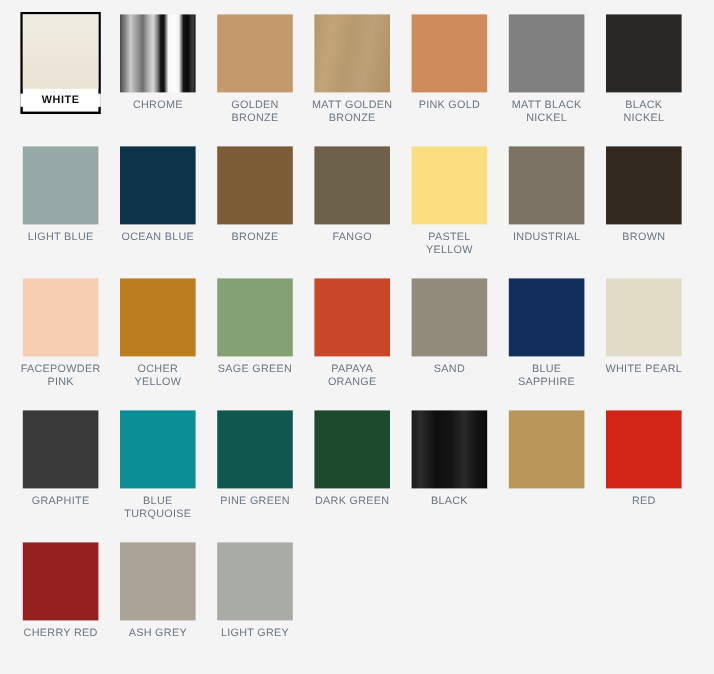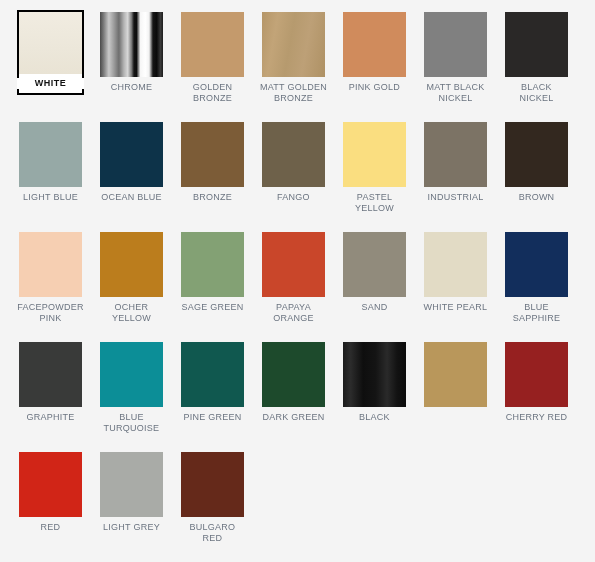--- a/index.html
+++ b/index.html
@@ -208,32 +208,32 @@
         </div>
       </div>
       <div class="swatch-cell">
         <div class="swatch-inner">
           <div class="swatch-chip" style="background: rgb(145, 139, 124);"></div>
           <div class="swatch-label">SAND</div>
         </div>
       </div>
       <div class="swatch-cell">
         <div class="swatch-inner">
+          <div class="swatch-chip" style="background: rgb(18, 46, 92);"></div>
+          <div class="swatch-label">BLUE SAPPHIRE</div>
+        </div>
+      </div>
+      <div class="swatch-cell">
+        <div class="swatch-inner">
           <div class="swatch-chip" style="background: rgb(226, 219, 197);"></div>
           <div class="swatch-label">WHITE PEARL</div>
         </div>
       </div>
       <div class="swatch-cell">
         <div class="swatch-inner">
-          <div class="swatch-chip" style="background: rgb(18, 46, 92);"></div>
-          <div class="swatch-label">BLUE SAPPHIRE</div>
-        </div>
-      </div>
-      <div class="swatch-cell">
-        <div class="swatch-inner">
           <div class="swatch-chip" style="background: rgb(57, 58, 57);"></div>
           <div class="swatch-label">GRAPHITE</div>
         </div>
       </div>
       <div class="swatch-cell">
         <div class="swatch-inner">
           <div class="swatch-chip" style="background: rgb(12, 142, 151);"></div>
           <div class="swatch-label">BLUE TURQUOISE</div>
         </div>
       </div>
@@ -255,38 +255,38 @@
           <div class="swatch-label">BLACK</div>
         </div>
       </div>
       <div class="swatch-cell">
         <div class="swatch-inner">
           <div class="swatch-chip" style="background: rgb(185, 151, 91);"></div>
         </div>
       </div>
       <div class="swatch-cell">
         <div class="swatch-inner">
+          <div class="swatch-chip" style="background: rgb(209, 37, 23);"></div>
+          <div class="swatch-label">RED</div>
+        </div>
+      </div>
+      <div class="swatch-cell">
+        <div class="swatch-inner">
           <div class="swatch-chip" style="background: rgb(150, 32, 32);"></div>
           <div class="swatch-label">CHERRY RED</div>
         </div>
       </div>
       <div class="swatch-cell">
         <div class="swatch-inner">
-          <div class="swatch-chip" style="background: rgb(209, 37, 23);"></div>
-          <div class="swatch-label">RED</div>
+          <div class="swatch-chip" style="background: rgb(170, 164, 151);"></div>
+          <div class="swatch-label">ASH GREY</div>
         </div>
       </div>
       <div class="swatch-cell">
         <div class="swatch-inner">
           <div class="swatch-chip" style="background: rgb(169, 171, 167);"></div>
           <div class="swatch-label">LIGHT GREY</div>
-        </div>
-      </div>
-      <div class="swatch-cell">
-        <div class="swatch-inner">
-          <div class="swatch-chip" style="background: rgb(101, 41, 26);"></div>
-          <div class="swatch-label">BULGARO RED</div>
         </div>
       </div>
       <div class="swatch-cell empty"></div>
       <div class="swatch-cell empty"></div>
     </div>
 </div>
 
 </body></html>

